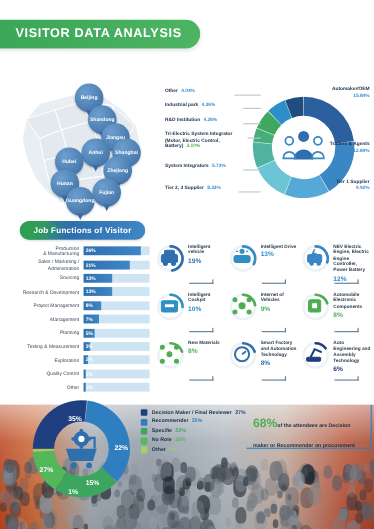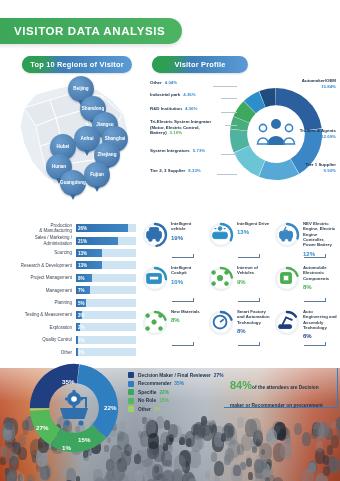--- a/index.html
+++ b/index.html
@@ -129,25 +129,22 @@
 </style>
 </head>
 <body>
 
 <div class="page">
 
   <div class="title-bar">
     <span>VISITOR DATA ANALYSIS</span>
   </div>
 
-  <div class="pill pill-regions">
-    <span>Top 10 Regions of Visitor</span>
-  </div>
-  <div class="pill pill-profile">
-    <span>Visitor Profile</span>
+  <div class="pill pill-jobs">
+    <span>Job Functions of Visitor</span>
   </div>
 
   <div class="map-wrap">
     <svg class="map-bg" viewBox="0 0 136 122">
       <path d="M18,34 L30,20 L52,14 L72,10 L92,16 L106,26 L118,40 L122,58 L116,74 L104,90 L88,104 L70,112 L52,112 L38,102 L26,88 L18,70 L14,52 Z" fill="#e9eef3" stroke="#ffffff" stroke-width="1.1"></path>
       <g fill="#e3e9ef" stroke="#ffffff" stroke-width=".9">
         <path d="M18,34 L44,26 L50,44 L30,52 Z"></path>
         <path d="M44,26 L70,18 L78,36 L50,44 Z"></path>
         <path d="M70,18 L96,22 L100,40 L78,36 Z"></path>
         <path d="M96,22 L116,40 L108,56 L100,40 Z"></path>
@@ -796,16 +793,16 @@
       </div>
       <div class="legend-row">
         <div class="legend-sw" style="background: rgb(159, 211, 106);"></div>
         <span class="legend-name">Other</span>
         <span class="legend-val" style="color: rgb(159, 211, 106);">1%</span>
       </div>
     </div>
 
   <div class="callout-border"></div>
   <div class="callout">
-    <div><span class="callout-big">84%</span><span class="callout-txt">of the attendees are Decision maker or Recommender on procurement</span></div>
+    <div><span class="callout-big">68%</span><span class="callout-txt">of the attendees are Decision maker or Recommender on procurement</span></div>
   </div>
 
 </div>
 
 </body></html>

